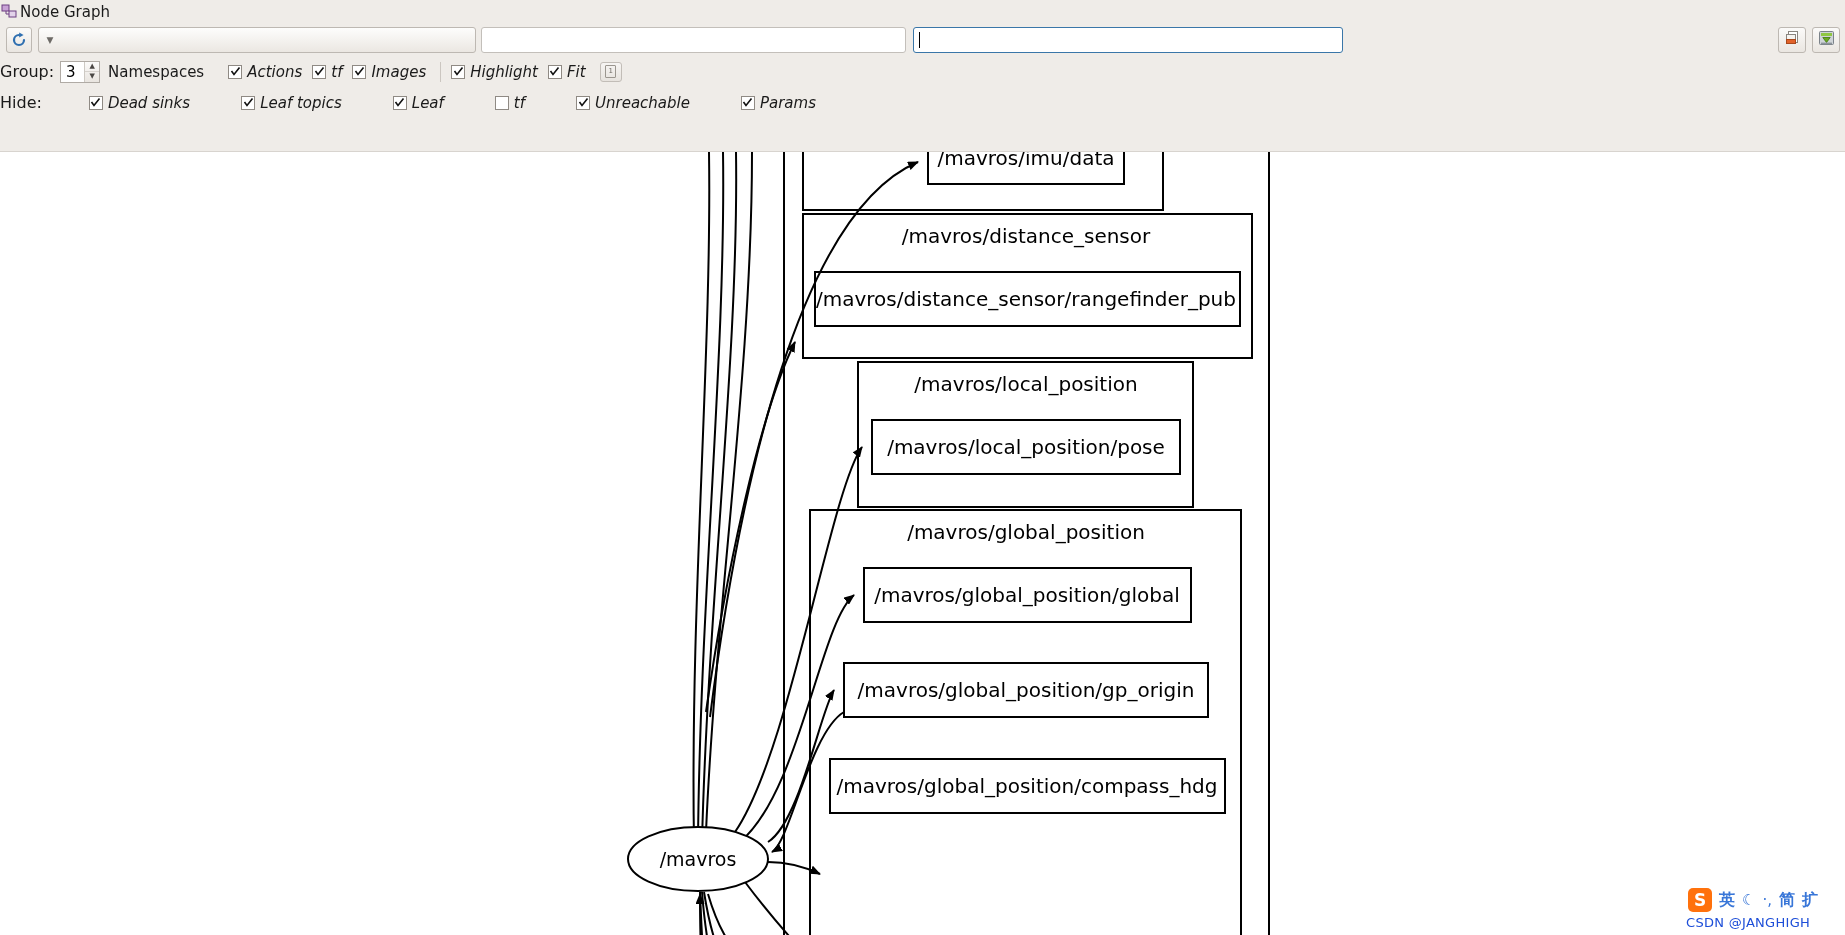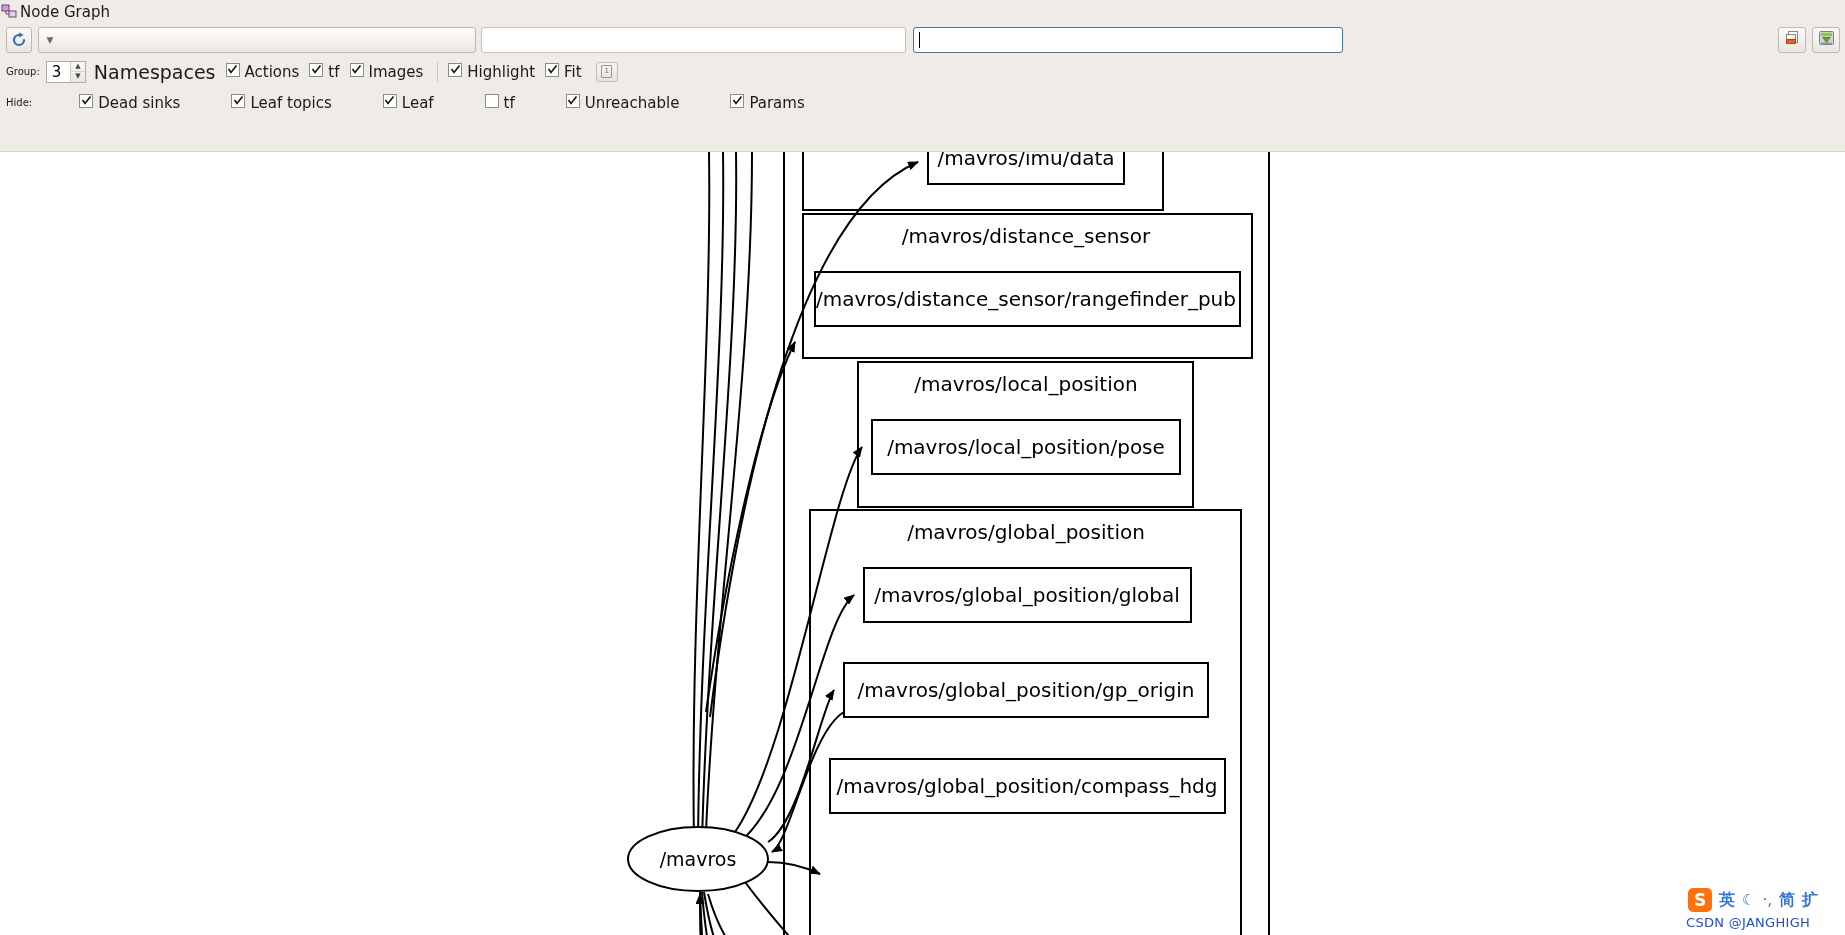--- a/index.html
+++ b/index.html
@@ -136,23 +136,22 @@
     height: 31px;
     background: #efece8;
     display: flex;
     align-items: center;
     white-space: nowrap;
   }
   .optrow.r2 { top: 56px; }
   .optrow.r3 { top: 87px; gap: 41px; }
 
   .lead-label {
-    font-size: 10px;
+    font-size: 16px;
     color: #1a1a1a;
-    margin-left: 6px;
     margin-right: 6px;
   }
 
   .spin {
     position: relative;
     width: 40px; height: 22px;
     border: 1px solid #b0aba5;
     background: #ffffff;
     box-sizing: border-box;
     display: flex;
@@ -179,43 +178,44 @@
     justify-content: center;
     font-style: normal;
     font-size: 7px;
     color: #4a4744;
     line-height: 1;
   }
   .spin .spin-btns i.up { border-bottom: 1px solid #d7d3ce; }
 
   .chk {
     display: inline-flex;
-    align-items: flex-start;
+    align-items: center;
     margin-right: 10px;
+    font-style: italic;
   }
   .chk .box {
     width: 14px; height: 14px;
     border: 1px solid #8f8a84;
     background: #ffffff;
     box-sizing: border-box;
     margin-right: 5px;
     display: flex;
     align-items: center;
     justify-content: center;
     flex: none;
   }
   .chk .box svg { display: block; }
   .chk .ctext {
     font-size: 15px;
     color: #1a1a1a;
   }
   .plainlabel {
-    font-size: 19px;
+    font-size: 15px;
     color: #1a1a1a;
-    margin-right: 10px;
+    margin-right: 24px;
   }
   .vsep {
     width: 1px;
     height: 20px;
     background: #cbc6c0;
     margin: 0 10px 0 4px;
   }
   .mini-btn {
     width: 22px; height: 20px;
     border: 1px solid #c2bdb7;

